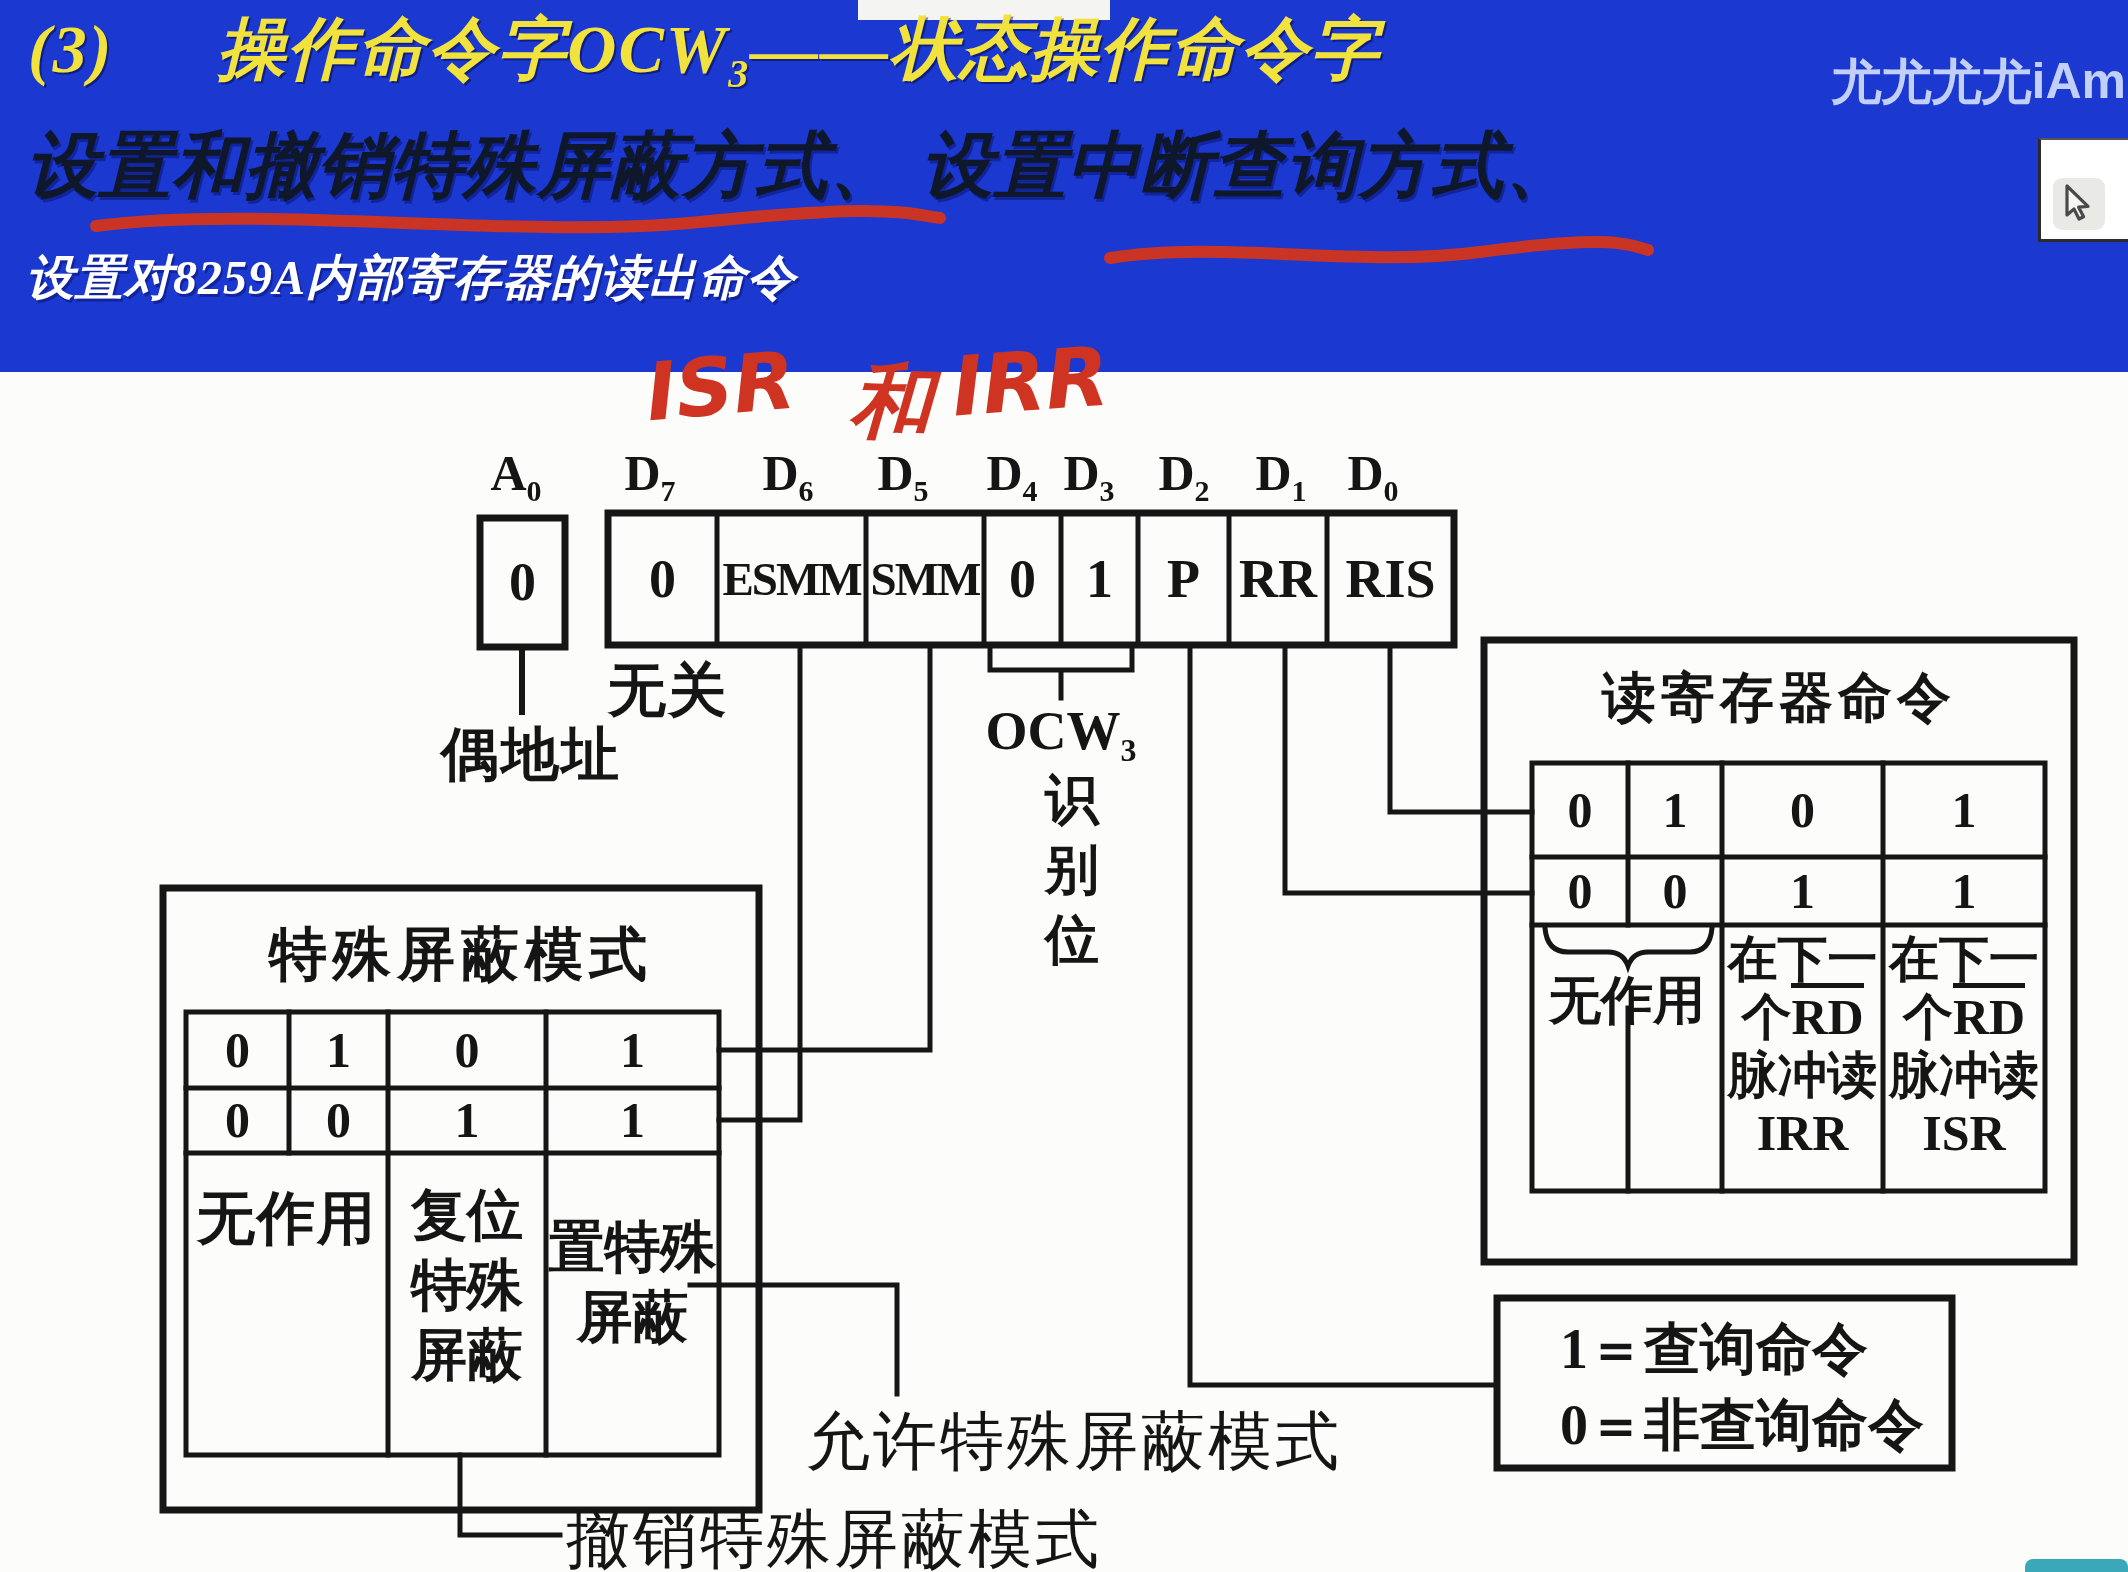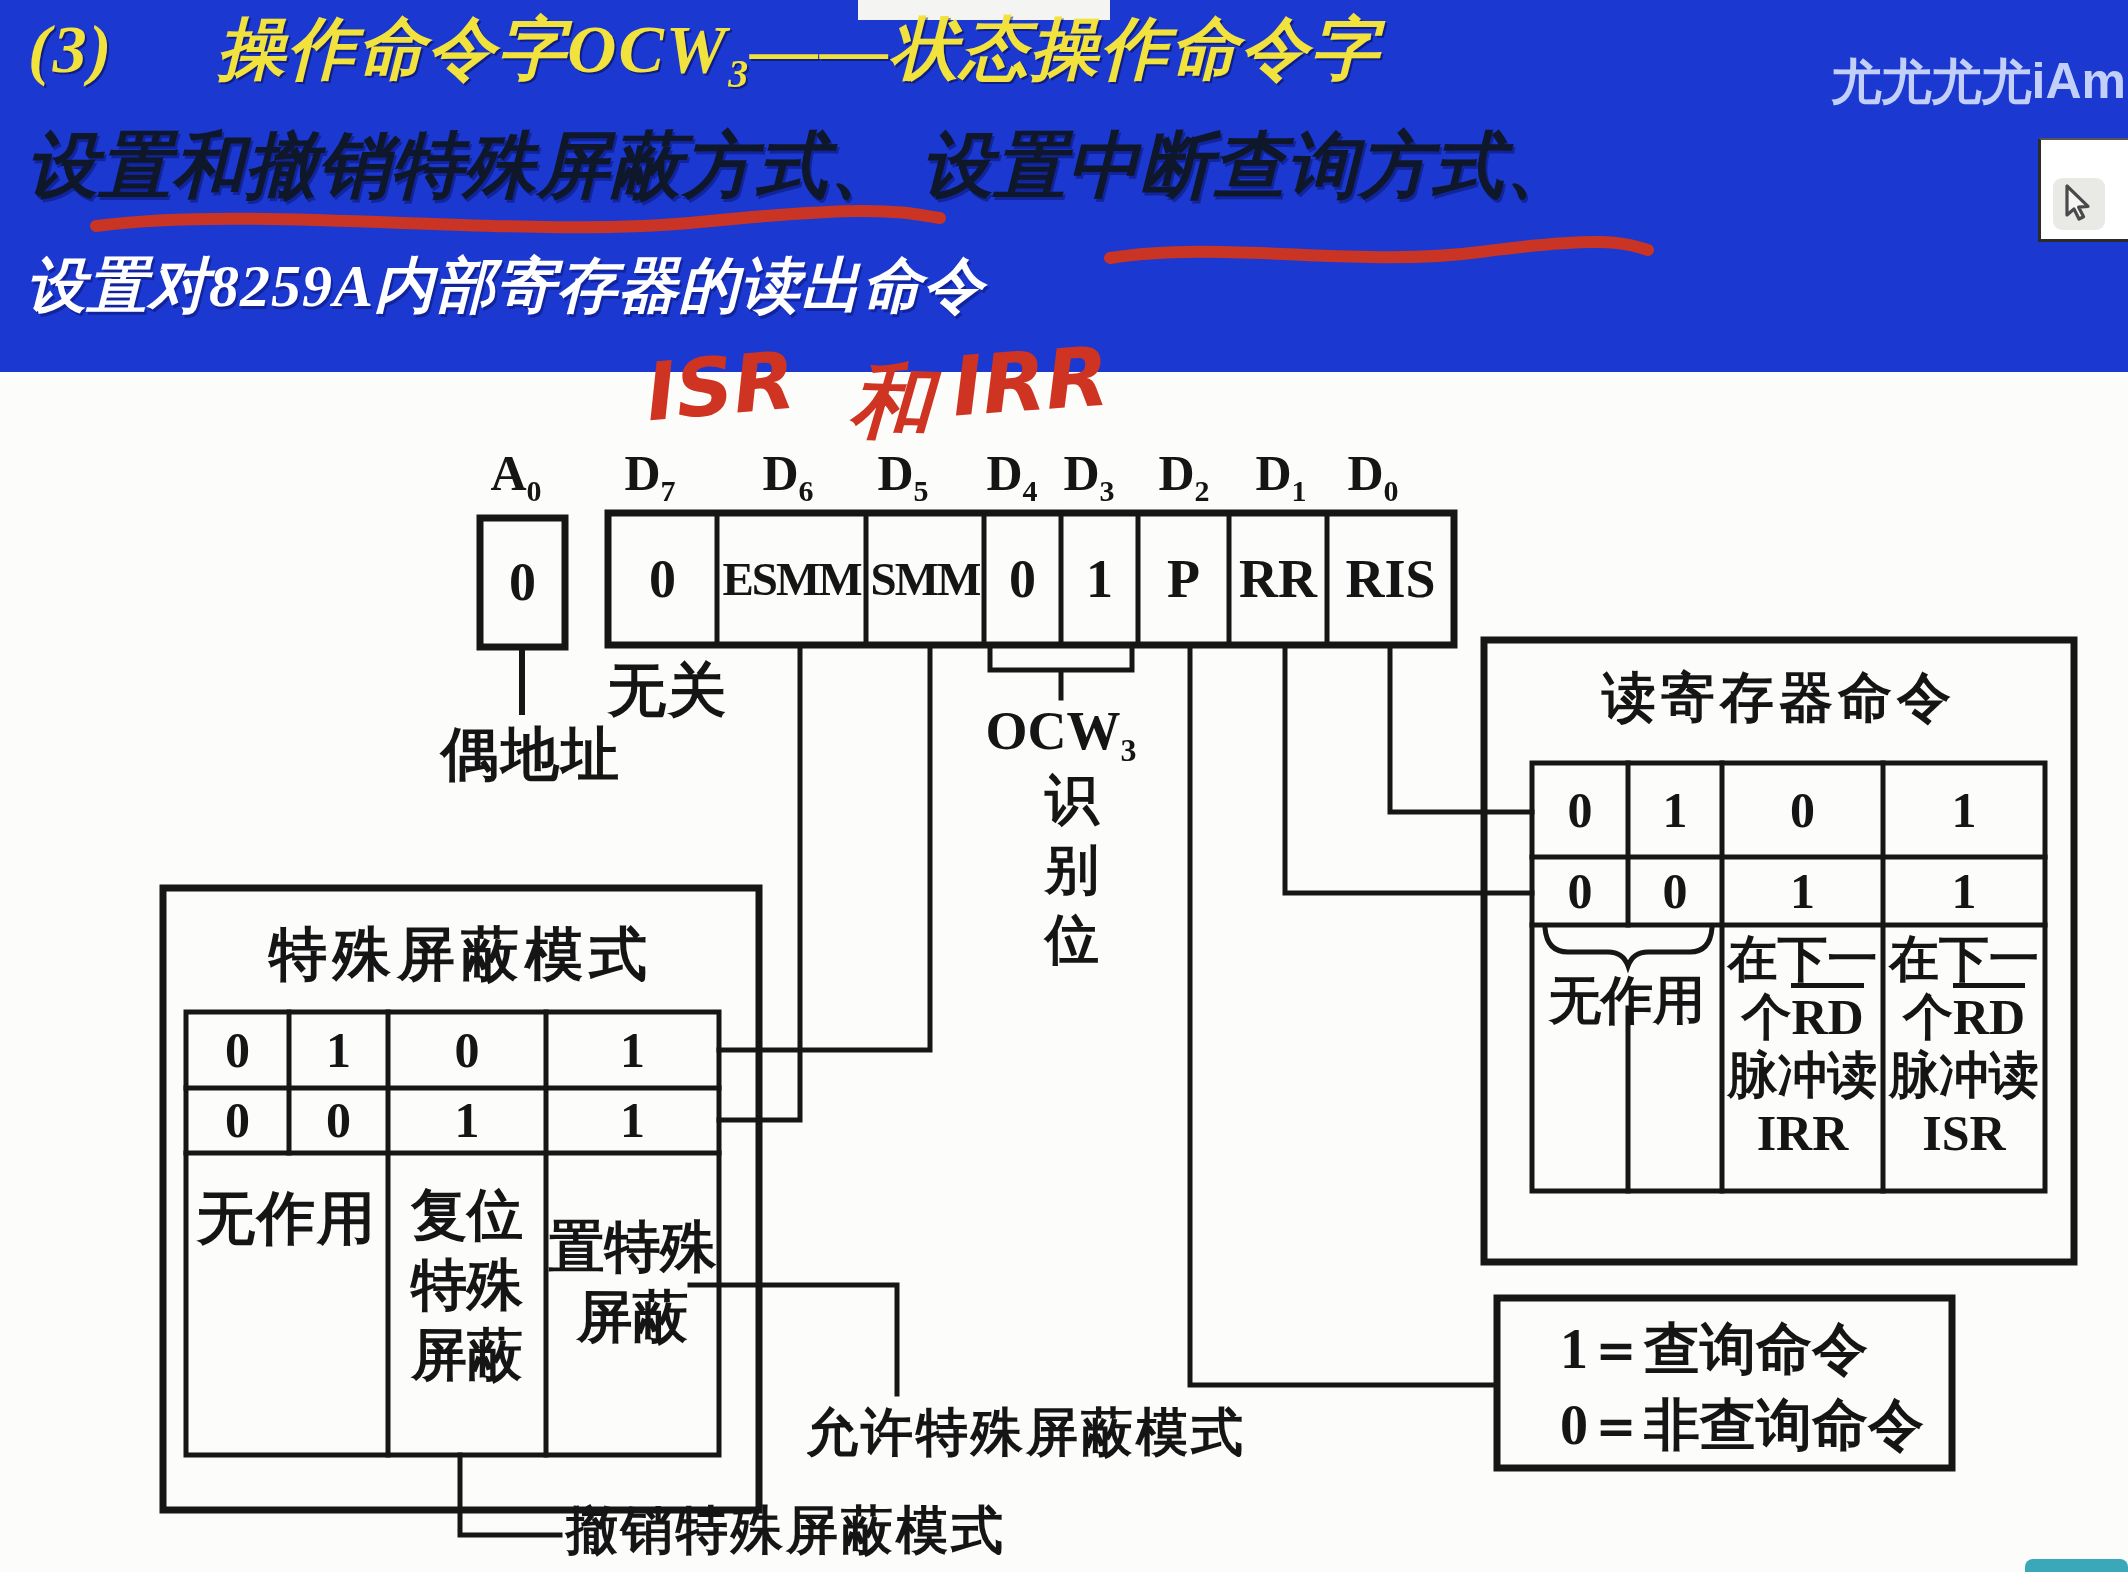--- a/index.html
+++ b/index.html
@@ -7,21 +7,21 @@
          background:#fcfcfa;font-family:"Liberation Serif","DejaVu Serif",serif;}
   
   #header{position:absolute;left:0;top:0;width:2128px;height:372px;background:#1b38d0;z-index:1;}
   .hline{position:absolute;white-space:nowrap;font-weight:700;z-index:3;font-style:italic;}
   #title-line{left:28px;top:4px;font-size:68px;color:#f2e23e;
               text-shadow:2px 2px 0 rgba(0,0,40,.45);letter-spacing:2px;}
   #title-line .num{margin-right:104px;}
   #title-line sub{font-size:40px;}
   #header-line2{left:26px;top:118px;font-size:72px;color:#0f172a;
                 text-shadow:2px 3px 0 rgba(0,0,60,.35);letter-spacing:1px;}
-  #header-line3{left:26px;top:246px;font-size:60px;color:#ffffff;
+  #header-line3{left:26px;top:246px;font-size:48px;color:#ffffff;
                 text-shadow:2px 3px 0 rgba(0,0,60,.35);letter-spacing:1px;}
   #watermark{position:absolute;right:2px;top:48px;font-size:50px;font-weight:700;
              font-family:"Liberation Sans","DejaVu Sans",sans-serif;
              color:rgba(208,220,252,.92);z-index:4;white-space:nowrap;}
   #top-strip{position:absolute;left:858px;top:0;width:252px;height:20px;background:#f4f4f2;z-index:2;}
   
   svg{position:absolute;left:0;top:0;}
   #ink{z-index:2;} #redink{z-index:6;}
   
   .t{position:absolute;color:#151515;z-index:4;text-align:center;white-space:nowrap;}
@@ -29,21 +29,21 @@
   .bitlabel sub{font-size:30px;}
   .cellval{top:513px;height:132px;line-height:132px;font-size:54px;font-weight:700;}
   .small-cjk{font-size:58px;font-weight:700;letter-spacing:2px;}
   .r1l{top:1012px;height:76px;line-height:76px;font-size:50px;font-weight:700;}
   .r2l{top:1088px;height:65px;line-height:65px;font-size:50px;font-weight:700;}
   .r1r{top:763px;height:94px;line-height:94px;font-size:50px;font-weight:700;}
   .r2r{top:857px;height:68px;line-height:68px;font-size:50px;font-weight:700;}
   .stack{line-height:70px;font-size:56px;font-weight:700;}
   .stack2{line-height:58px;font-size:50px;font-weight:700;}
   .ovl{border-top:5px solid #151515;padding-top:1px;}
-  .caption{font-size:52px;font-weight:700;letter-spacing:3px;}
+  .caption{font-size:64px;font-weight:400;letter-spacing:3px;}
   
   .hw{position:absolute;color:#cf3422;font-family:"DejaVu Sans",sans-serif;
       font-weight:700;font-style:italic;z-index:6;white-space:nowrap;}
   
   #cursor-panel{position:absolute;left:2038px;top:138px;width:90px;height:99px;
                 background:#ffffff;border-left:3px solid #2b2b2b;border-bottom:3px solid #2b2b2b;
                 border-top:2px solid #555;z-index:7;}
   #cursor-chip{position:absolute;left:12px;top:38px;width:52px;height:52px;
                background:#e9e9e5;border-radius:9px;}
   

